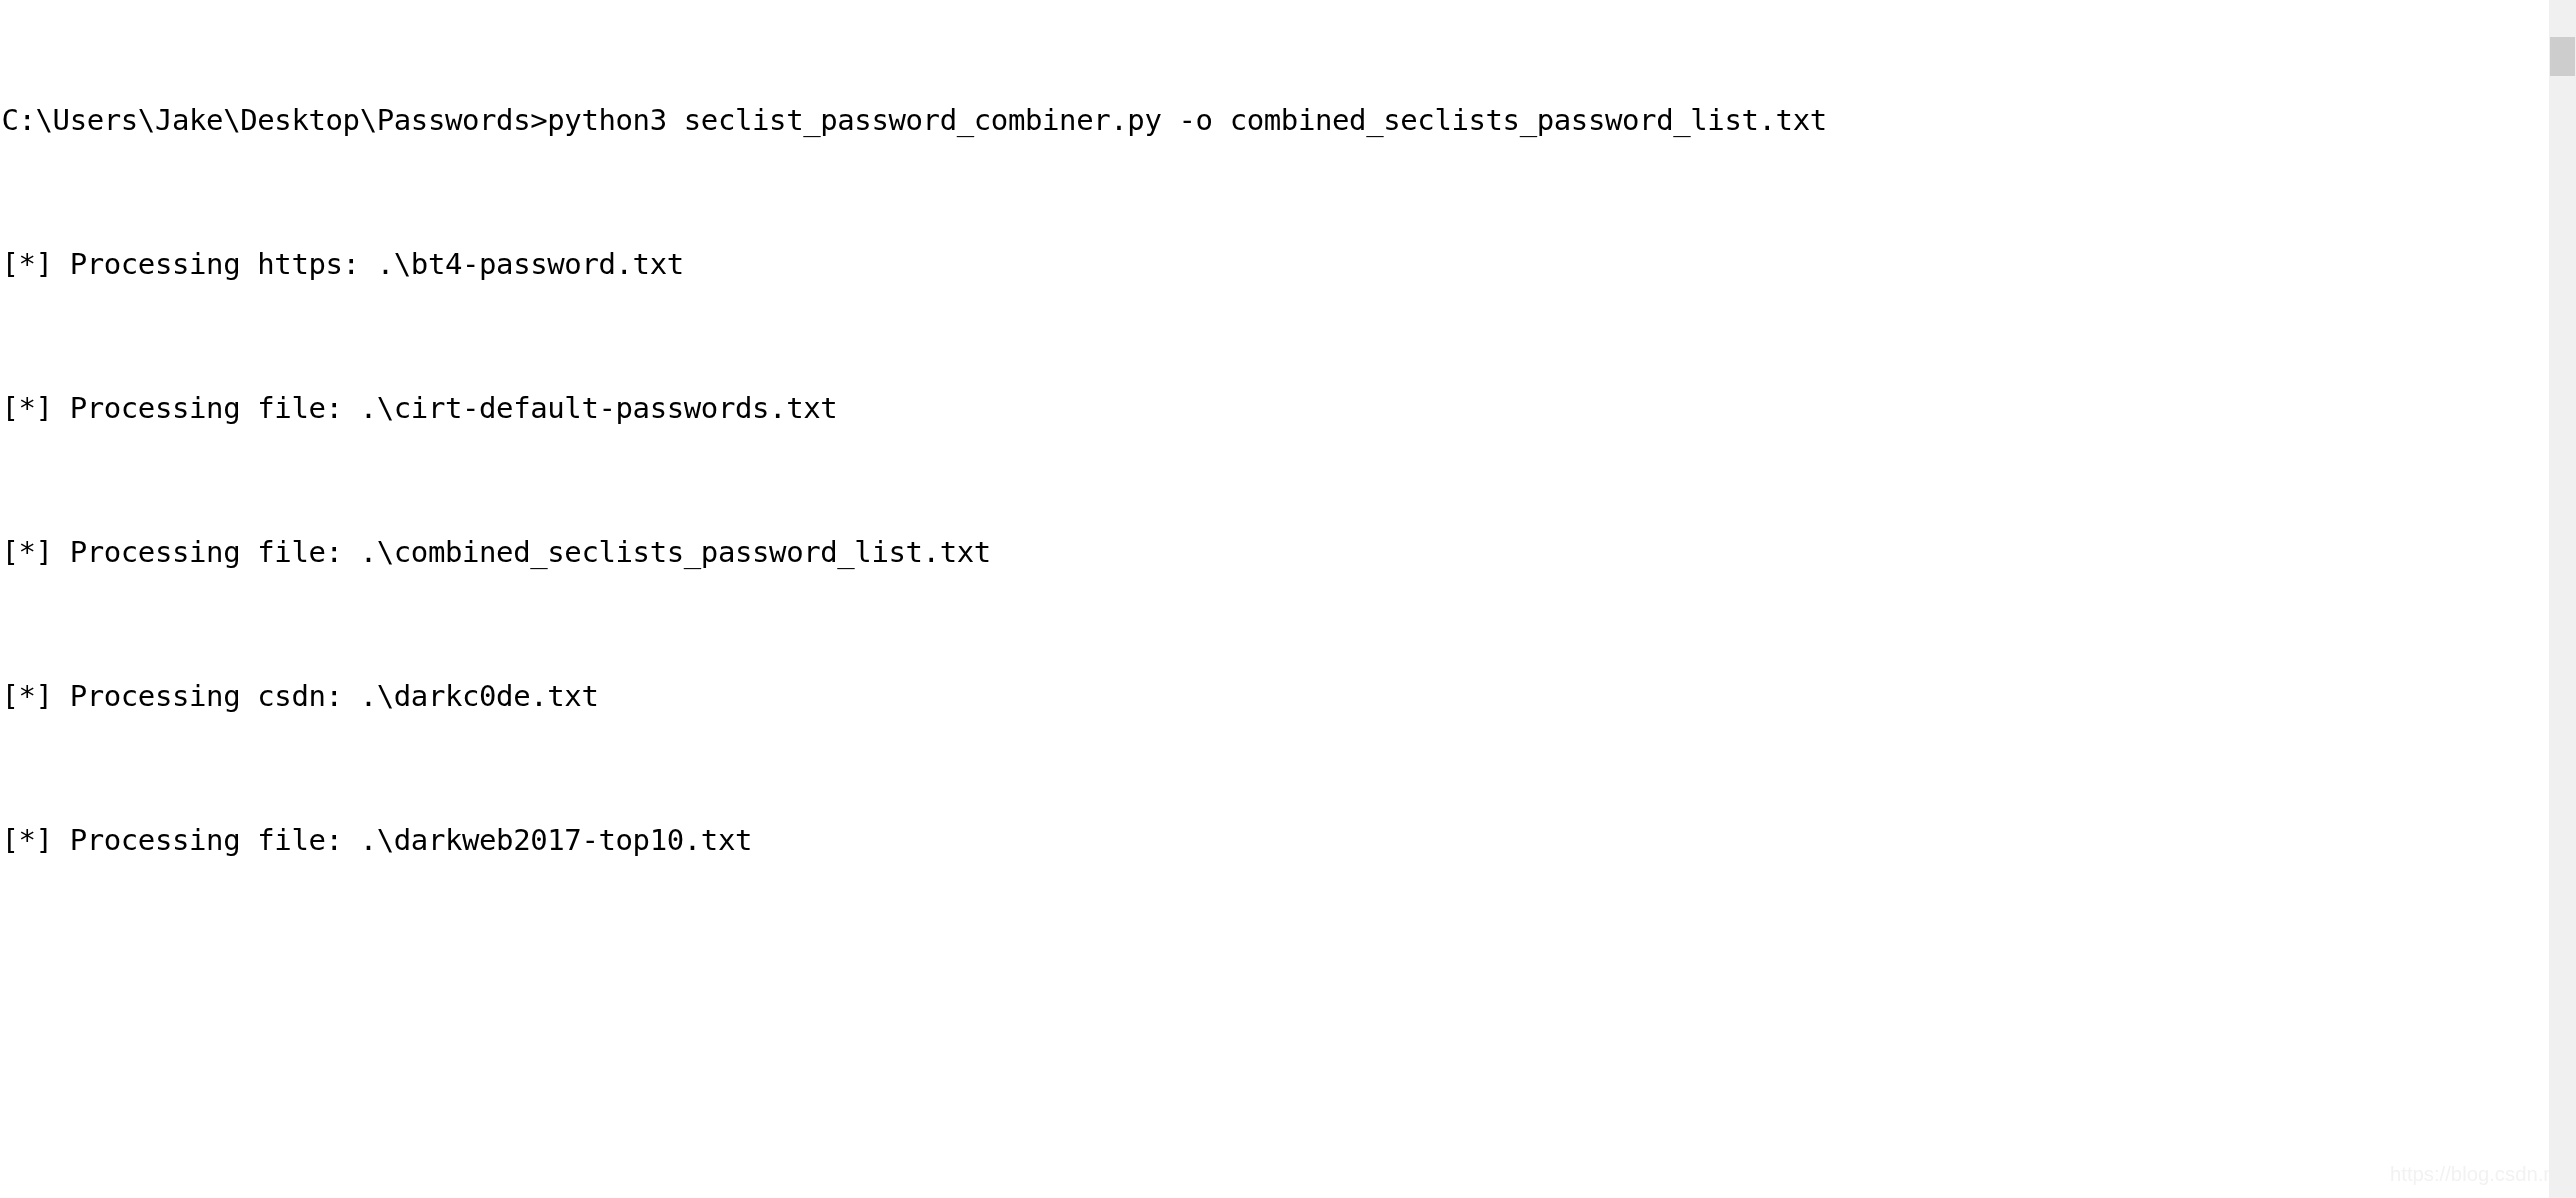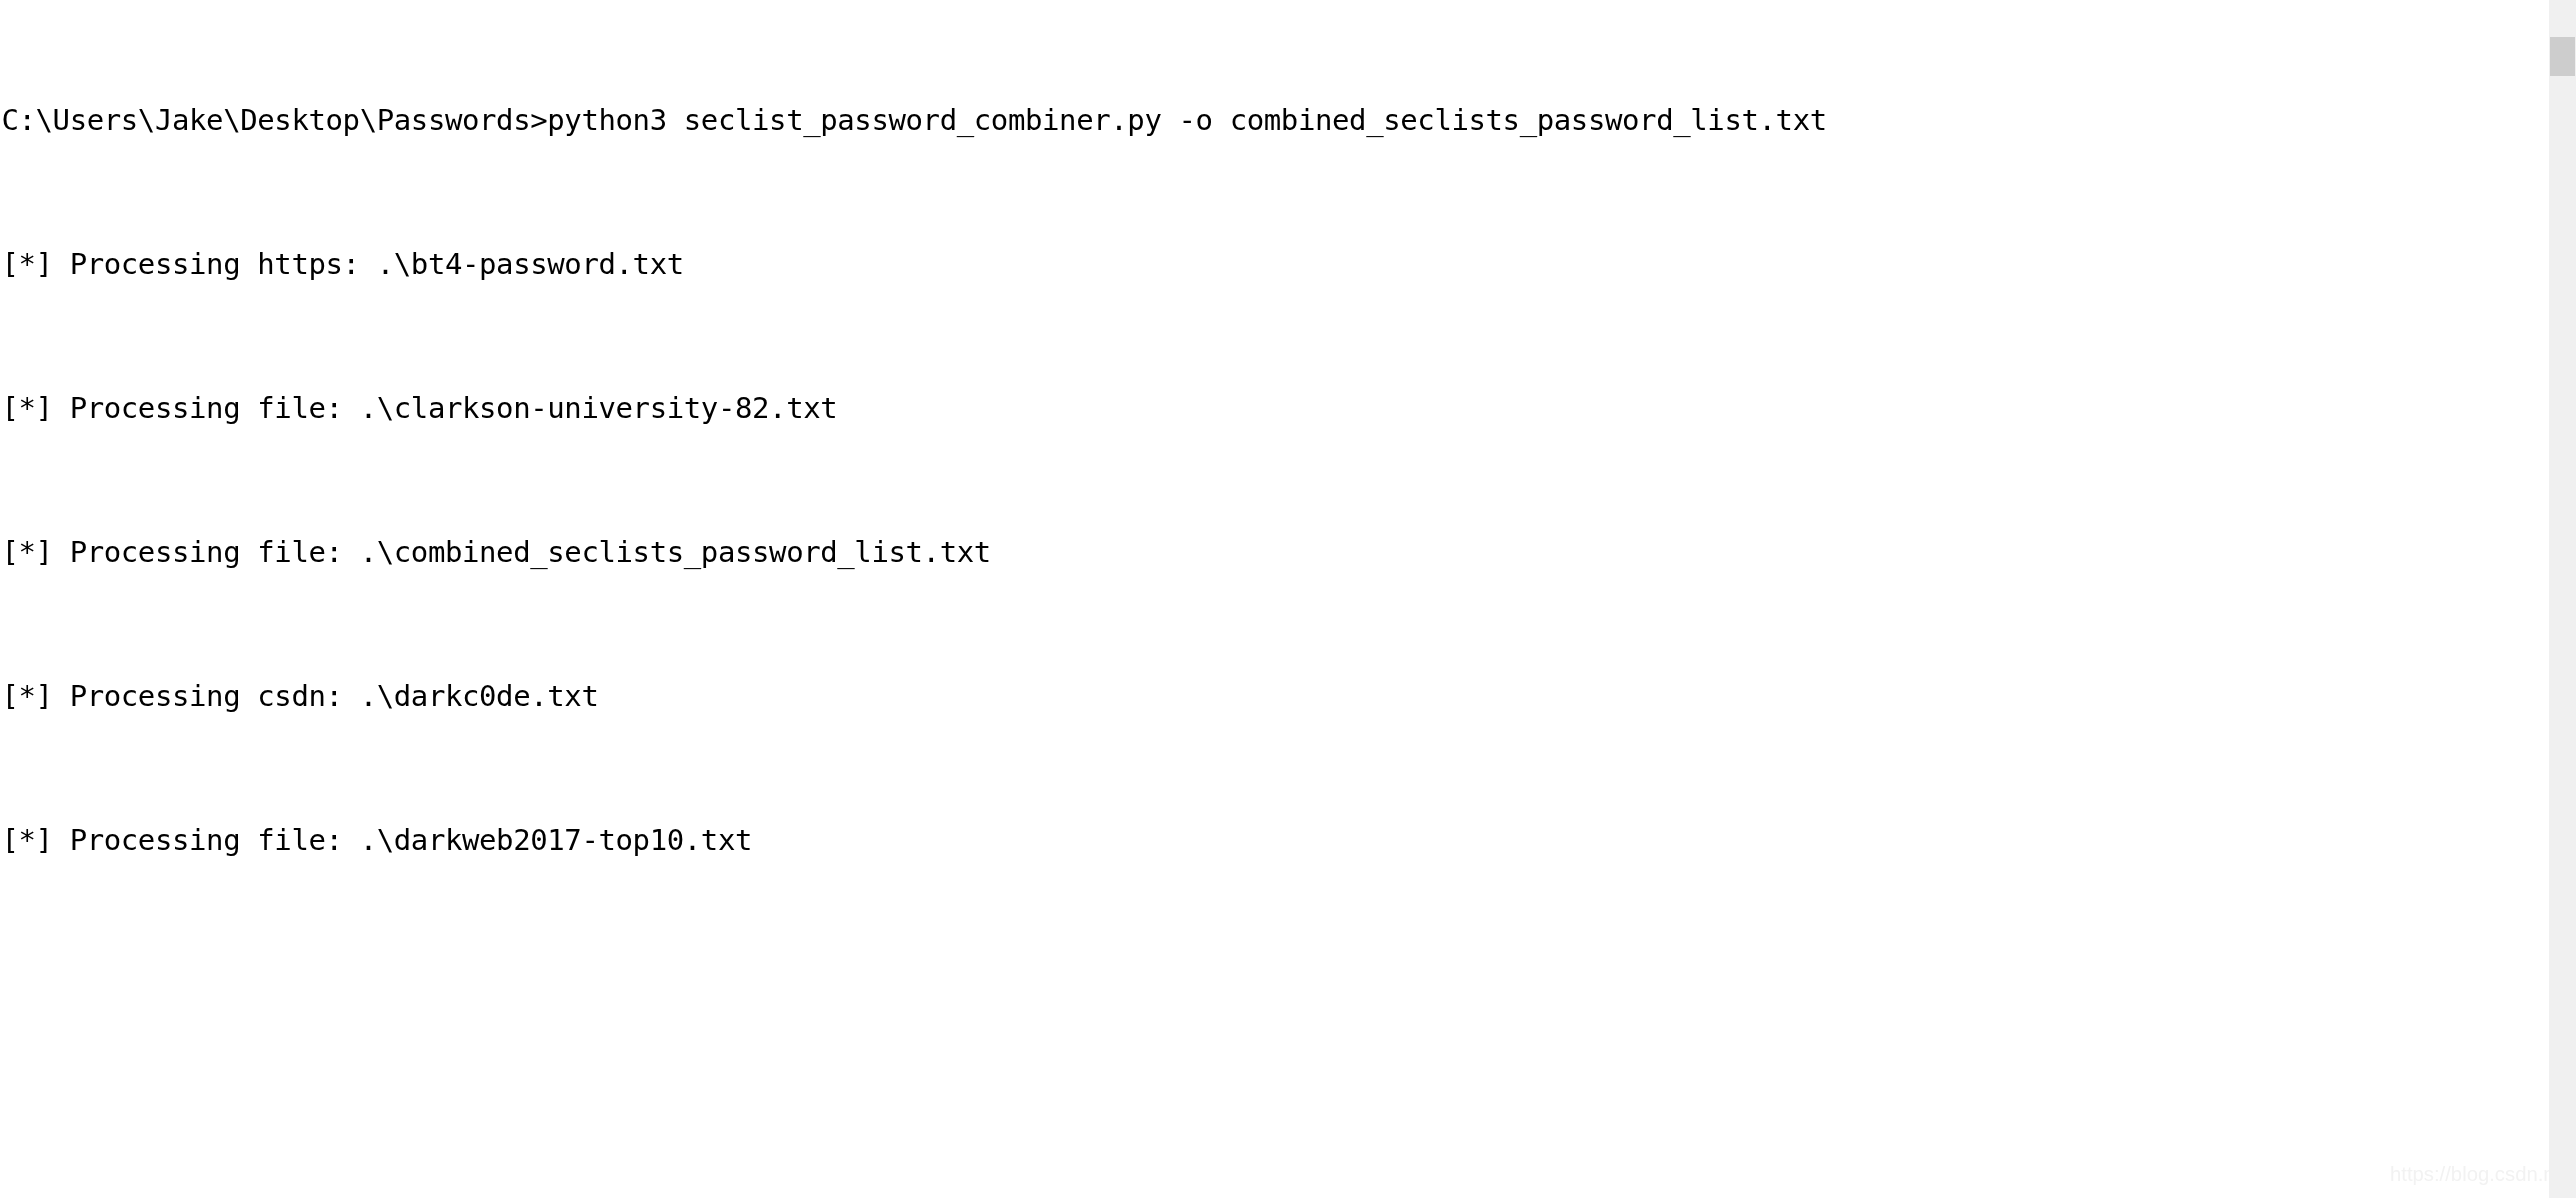--- a/index.html
+++ b/index.html
@@ -83,21 +83,21 @@
   }
 </style>
 </head>
 <body>
 
 <div id="terminal">
 
   <div id="console-output">
     <span class="console-line prompt-line">C:\Users\Jake\Desktop\Passwords&gt;python3 seclist_password_combiner.py -o combined_seclists_password_list.txt</span>
     <span class="console-line">[*] Processing https: .\bt4-password.txt</span>
-    <span class="console-line">[*] Processing file: .\clarkson-university-82.txt</span>
+    <span class="console-line">[*] Processing file: .\cirt-default-passwords.txt</span>
     <span class="console-line">[*] Processing file: .\combined_seclists_password_list.txt</span>
     <span class="console-line">[*] Processing csdn: .\darkc0de.txt</span>
     <span class="console-line">[*] Processing file: .\darkweb2017-top10.txt</span>
     
     
     
     
     
     
     

